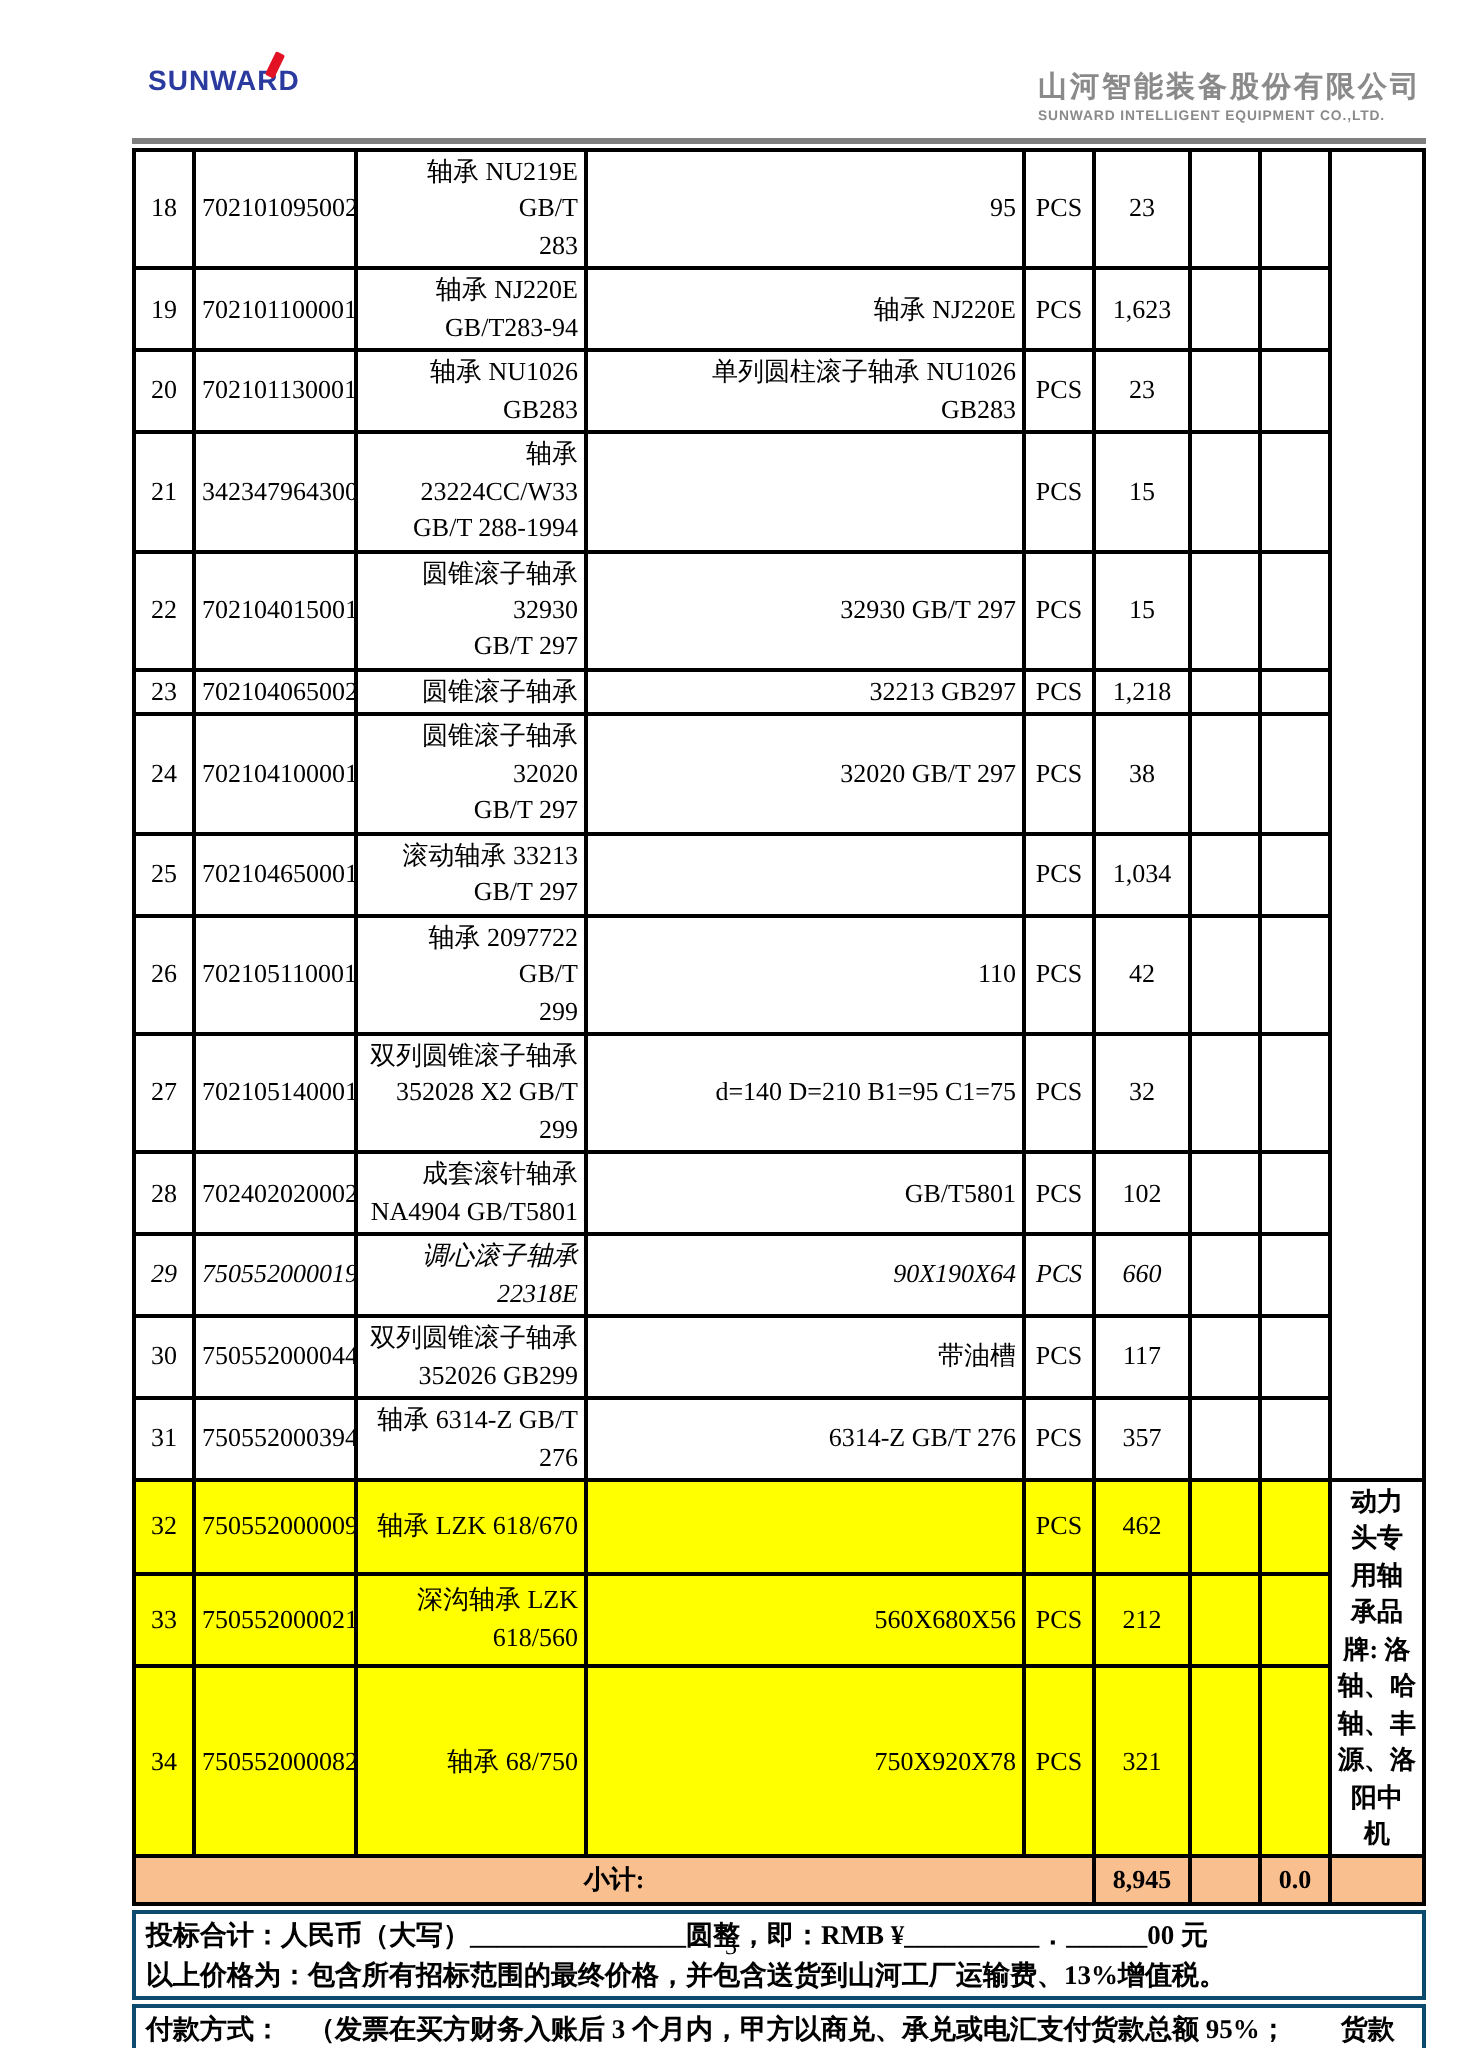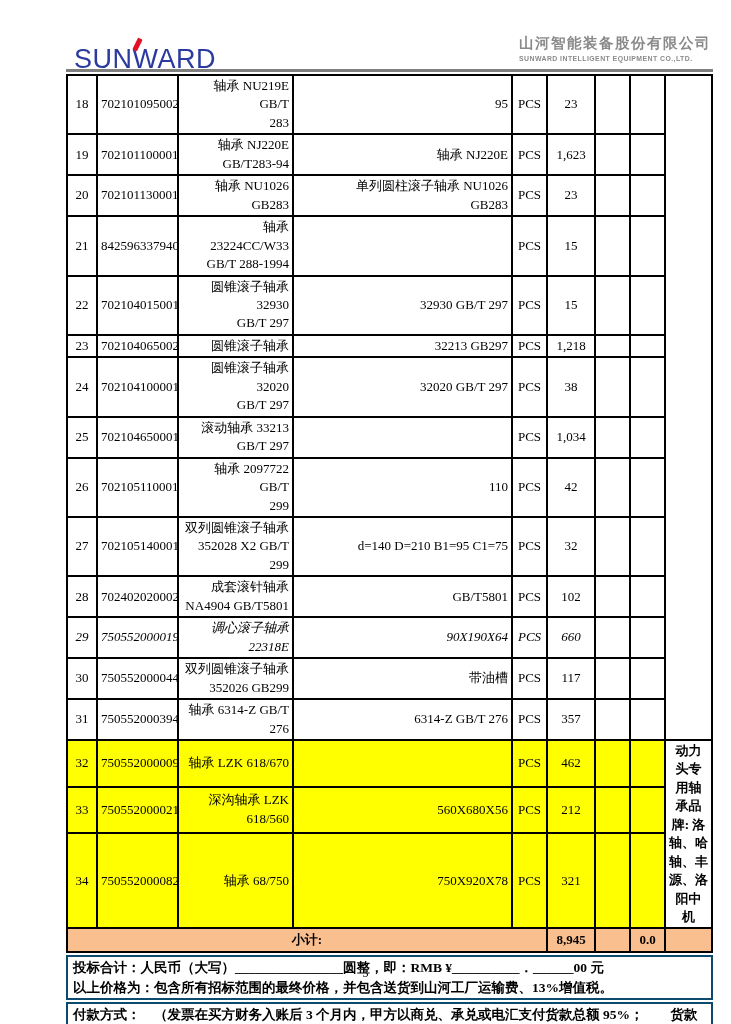--- a/index.html
+++ b/index.html
@@ -4,21 +4,21 @@
 <style>
   html,body { margin:0; padding:0; }
   body {
     width:731px; height:1024px; background:#ffffff; position:relative;
     font-family:"Liberation Serif","DejaVu Serif",serif; color:#000;
   }
   .content { position:absolute; left:66px; top:26px; width:647px; }
 
   
   .page-header { display:flex; justify-content:space-between; align-items:flex-start; height:40px; padding:0 2px 0 8px; }
-  .logo { position:relative; font-family:"Liberation Sans","DejaVu Sans",sans-serif; font-weight:400; font-size:27px; letter-spacing:0.5px; color:#2a3a9e; margin-top:18px; }
+  .logo { position:relative; font-family:"Liberation Sans","DejaVu Sans",sans-serif; font-weight:700; font-size:14px; letter-spacing:0.5px; color:#2a3a9e; margin-top:6px; }
   .logo-mark { position:absolute; left:61px; top:-6px; width:5px; height:13px; background:#e31124; transform:rotate(26deg); border-radius:1px; }
   .company { text-align:left; margin-top:8px; }
   .company-cn { font-family:"Liberation Sans","DejaVu Sans",sans-serif; font-weight:bold; font-size:14.5px; letter-spacing:1.5px; color:#8a8a8a; }
   .company-en { font-family:"Liberation Sans","DejaVu Sans",sans-serif; font-weight:bold; font-size:6.9px; letter-spacing:0.45px; color:#8a8a8a; margin-top:2px; }
   .header-rule { height:3px; background:#7f7f7f; margin-top:3px; }
 
   
   table.parts { border-collapse:collapse; table-layout:fixed; width:647px; margin-top:2px; }
   table.parts td {
     border:2px solid #000; font-size:13px; line-height:1.42;
@@ -101,21 +101,21 @@
       <td class="l">轴承 NU1026 GB283</td>
       <td class="l">单列圆柱滚子轴承 NU1026
 GB283</td>
       <td class="c">PCS</td>
       <td class="c">23</td>
       <td></td>
       <td></td>
     </tr>
         <tr style="height: 38px;">
       <td class="c">21</td>
-      <td class="c">842596337940</td>
+      <td class="c">342347964300</td>
       <td class="l">轴承 23224CC/W33
 GB/T 288-1994</td>
       <td class="l"></td>
       <td class="c">PCS</td>
       <td class="c">15</td>
       <td></td>
       <td></td>
     </tr>
         <tr style="height: 37px;">
       <td class="c">22</td>

